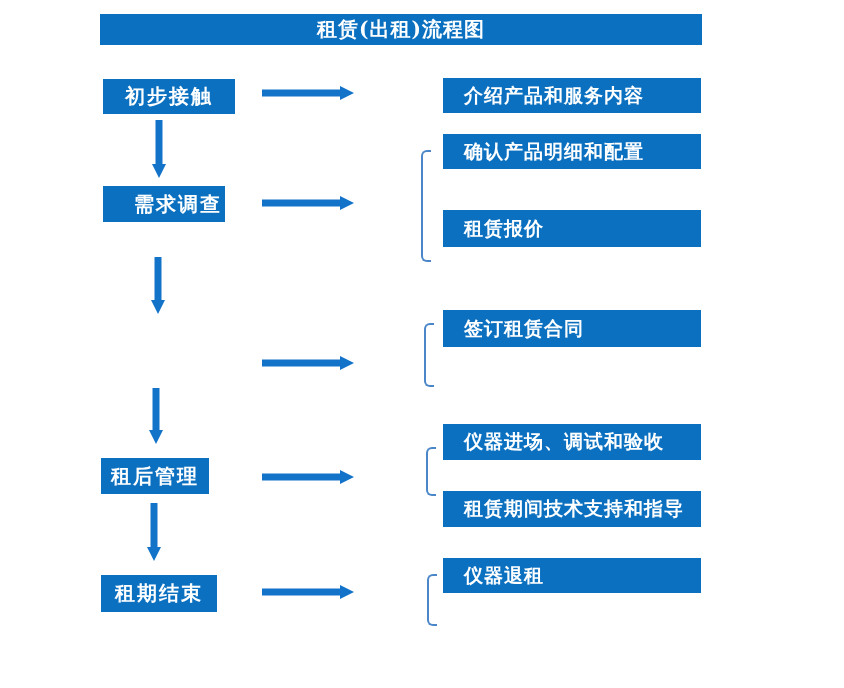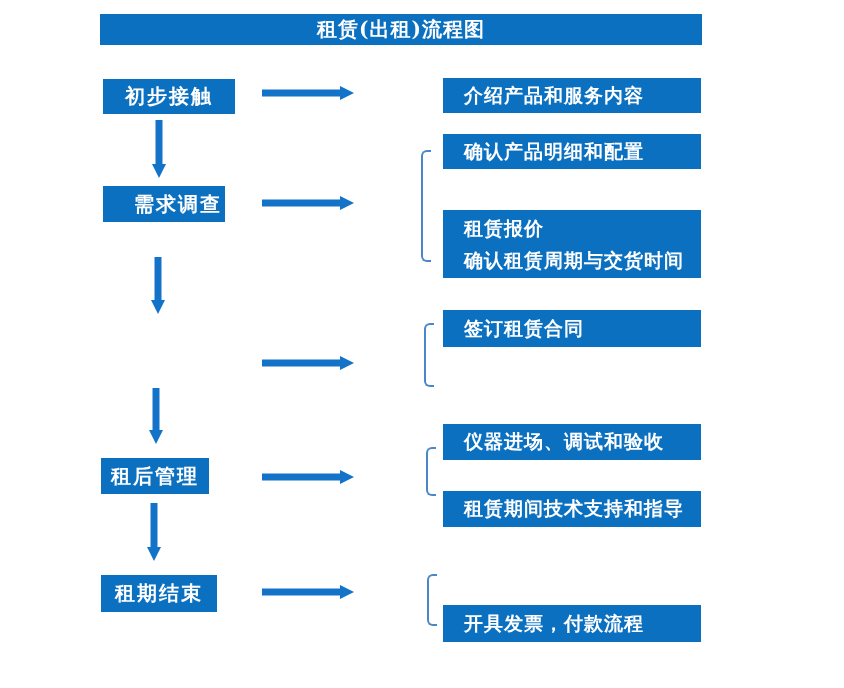--- a/index.html
+++ b/index.html
@@ -79,25 +79,24 @@
   <div class="title-bar">租赁(出租)流程图</div>
 
   <div class="step-box" style="left:103px; top:79px;  width:132px; height:35px;">初步接触</div>
   <div class="step-box" style="left:103px; top:186px; width:122px; height:36px;padding-left:28px;">需求调查</div>
   <div class="step-box" style="left:101px; top:458px; width:108px; height:36px;">租后管理</div>
   <div class="step-box" style="left:101px; top:575px; width:116px; height:37px;">租期结束</div>
 
   <div class="detail-box" style="top:78px;  height:35px;">介绍产品和服务内容</div>
   <div class="detail-box" style="top:134px; height:35px;">确认产品明细和配置</div>
   <div class="detail-box" style="top:186px; height:37px;margin-top:24px;">租赁报价</div>
-  <div class="detail-box" style="top:243px; height:35px;">确认租赁周期与交货时间</div>
   <div class="detail-box" style="top:310px; height:37px;">签订租赁合同</div>
   <div class="detail-box" style="top:424px; height:36px;">仪器进场、调试和验收</div>
   <div class="detail-box" style="top:491px; height:36px;">租赁期间技术支持和指导</div>
-  <div class="detail-box" style="top:605px; height:37px;">开具发票，付款流程</div>
+  <div class="detail-box" style="top:558px; height:35px;">仪器退租</div>
 
   <svg class="arrow" style="left:262px; top:84px;" width="92" height="18">
       <line x1="0" y1="9" x2="79" y2="9" stroke="currentColor" stroke-width="7"></line>
       <polygon points="78,2 92,9 78,16" fill="currentColor"></polygon>
     </svg>
   <svg class="arrow" style="left:262px; top:194px;" width="92" height="18">
       <line x1="0" y1="9" x2="79" y2="9" stroke="currentColor" stroke-width="7"></line>
       <polygon points="78,2 92,9 78,16" fill="currentColor"></polygon>
     </svg>
   <svg class="arrow" style="left:262px; top:354px;" width="92" height="18">

